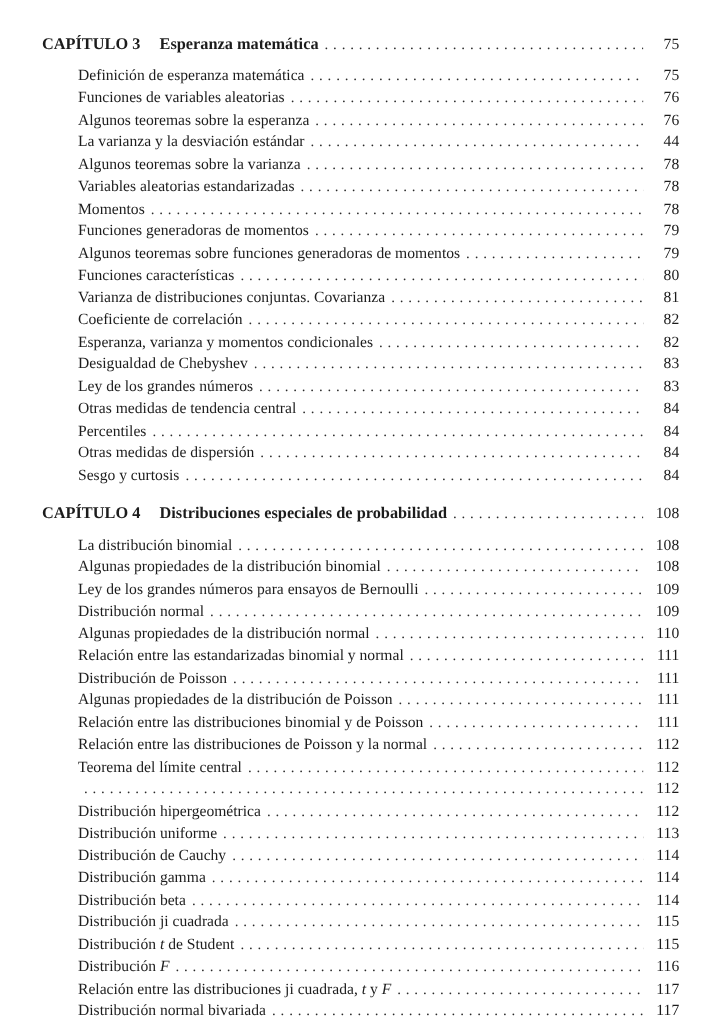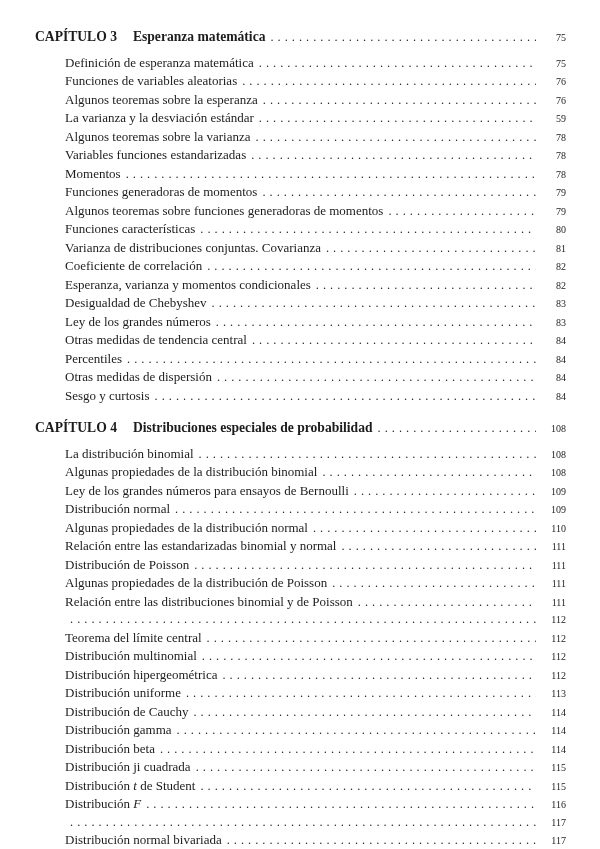--- a/index.html
+++ b/index.html
@@ -43,21 +43,21 @@
     letter-spacing: 4px;
     min-width: 10px;
   }
   .leader::before {
     content: "........................................................................................................................";
   }
   .page-num {
     min-width: 26px;
     text-align: right;
     font-weight: normal;
-    font-size: 10px;
+    font-size: 13px;
     white-space: nowrap;
   }
 </style>
 </head>
 <body>
 
 <div class="page">
     <div class="row chapter">
       <span class="ch-label">CAPÍTULO 3</span>
       <span class="ch-title">Esperanza matemática</span>
@@ -75,29 +75,29 @@
       <span class="page-num">76</span>
     </div>
     <div class="row item">
       <span class="label">Algunos teoremas sobre la esperanza</span>
       <span class="leader"></span>
       <span class="page-num">76</span>
     </div>
     <div class="row item">
       <span class="label">La varianza y la desviación estándar</span>
       <span class="leader"></span>
-      <span class="page-num">59</span>
+      <span class="page-num">44</span>
     </div>
     <div class="row item">
       <span class="label">Algunos teoremas sobre la varianza</span>
       <span class="leader"></span>
       <span class="page-num">78</span>
     </div>
     <div class="row item">
-      <span class="label">Variables funciones estandarizadas</span>
+      <span class="label">Variables aleatorias estandarizadas</span>
       <span class="leader"></span>
       <span class="page-num">78</span>
     </div>
     <div class="row item">
       <span class="label">Momentos</span>
       <span class="leader"></span>
       <span class="page-num">78</span>
     </div>
     <div class="row item">
       <span class="label">Funciones generadoras de momentos</span>
@@ -204,30 +204,30 @@
       <span class="label">Algunas propiedades de la distribución de Poisson</span>
       <span class="leader"></span>
       <span class="page-num">111</span>
     </div>
     <div class="row item">
       <span class="label">Relación entre las distribuciones binomial y de Poisson</span>
       <span class="leader"></span>
       <span class="page-num">111</span>
     </div>
     <div class="row item">
+      <span class="label">Relación entre las distribuciones de Poisson y la normal</span>
       <span class="leader"></span>
       <span class="page-num">112</span>
     </div>
     <div class="row item">
       <span class="label">Teorema del límite central</span>
       <span class="leader"></span>
       <span class="page-num">112</span>
     </div>
     <div class="row item">
-      <span class="label">Distribución multinomial</span>
       <span class="leader"></span>
       <span class="page-num">112</span>
     </div>
     <div class="row item">
       <span class="label">Distribución hipergeométrica</span>
       <span class="leader"></span>
       <span class="page-num">112</span>
     </div>
     <div class="row item">
       <span class="label">Distribución uniforme</span>
@@ -258,20 +258,21 @@
       <span class="label"><span>Distribución </span><span class="it">t</span><span> de Student</span></span>
       <span class="leader"></span>
       <span class="page-num">115</span>
     </div>
     <div class="row item">
       <span class="label"><span>Distribución </span><span class="it">F</span></span>
       <span class="leader"></span>
       <span class="page-num">116</span>
     </div>
     <div class="row item">
+      <span class="label"><span>Relación entre las distribuciones ji cuadrada, </span><span class="it">t</span><span> y </span><span class="it">F</span></span>
       <span class="leader"></span>
       <span class="page-num">117</span>
     </div>
     <div class="row item">
       <span class="label">Distribución normal bivariada</span>
       <span class="leader"></span>
       <span class="page-num">117</span>
     </div>
   </div>
 

